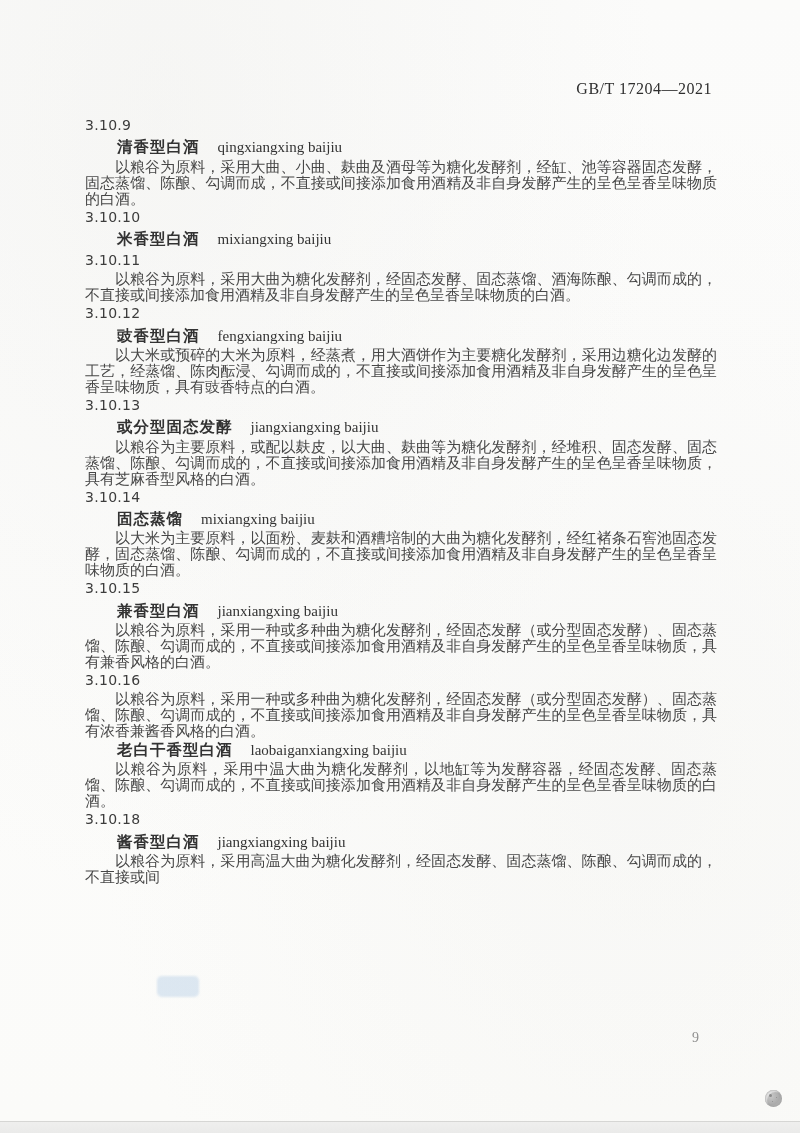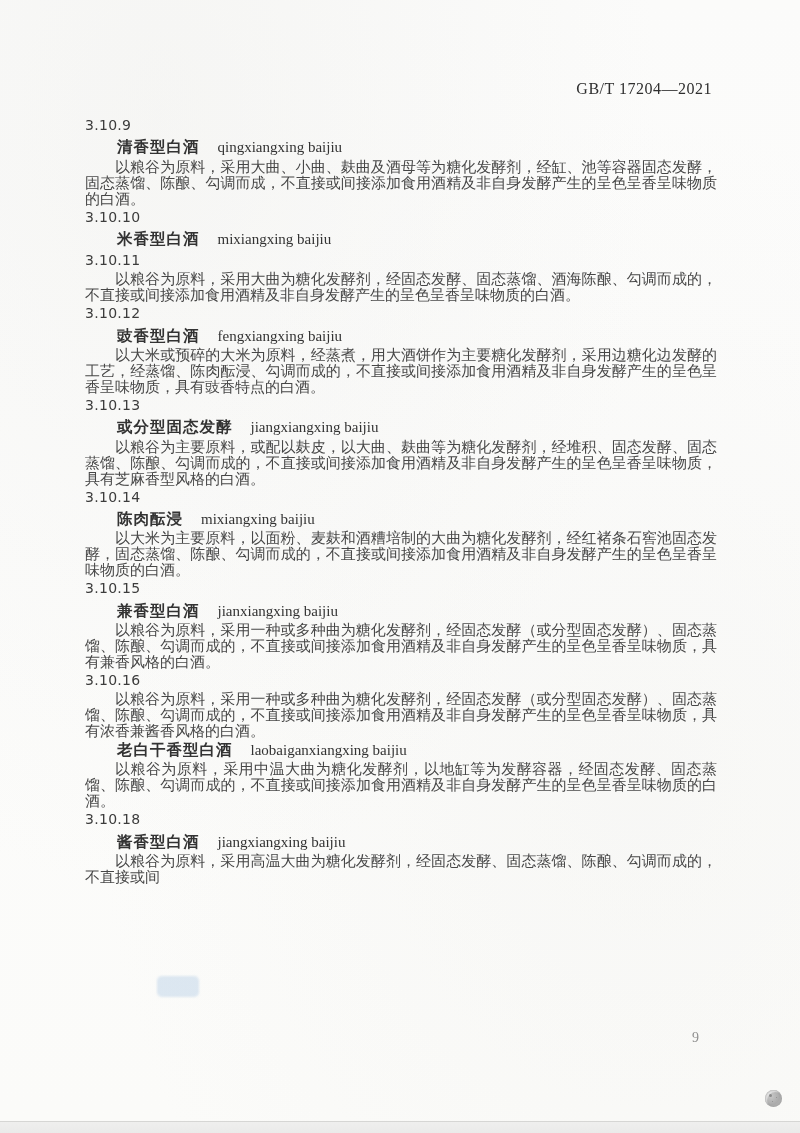--- a/index.html
+++ b/index.html
@@ -164,21 +164,21 @@
       <div class="sec-number">3.10.13</div>
       <div class="sec-termline">
         <span class="sec-term">或分型固态发酵</span><span class="sec-pinyin">jiangxiangxing baijiu</span>
       </div>
       <p class="sec-def">以粮谷为主要原料，或配以麸皮，以大曲、麸曲等为糖化发酵剂，经堆积、固态发酵、固态蒸馏、陈酿、勾调而成的，不直接或间接添加食用酒精及非自身发酵产生的呈色呈香呈味物质，具有芝麻香型风格的白酒。</p>
     </div>
 
     <div class="section">
       <div class="sec-number">3.10.14</div>
       <div class="sec-termline">
-        <span class="sec-term">陈肉酝浸</span><span class="sec-pinyin">mixiangxing baijiu</span>
+        <span class="sec-term">固态蒸馏</span><span class="sec-pinyin">mixiangxing baijiu</span>
       </div>
       <p class="sec-def">以大米为主要原料，以面粉、麦麸和酒糟培制的大曲为糖化发酵剂，经红褚条石窖池固态发酵，固态蒸馏、陈酿、勾调而成的，不直接或间接添加食用酒精及非自身发酵产生的呈色呈香呈味物质的白酒。</p>
     </div>
 
     <div class="section">
       <div class="sec-number">3.10.15</div>
       <div class="sec-termline">
         <span class="sec-term">兼香型白酒</span><span class="sec-pinyin">jianxiangxing baijiu</span>
       </div>
       <p class="sec-def">以粮谷为原料，采用一种或多种曲为糖化发酵剂，经固态发酵（或分型固态发酵）、固态蒸馏、陈酿、勾调而成的，不直接或间接添加食用酒精及非自身发酵产生的呈色呈香呈味物质，具有兼香风格的白酒。</p>

